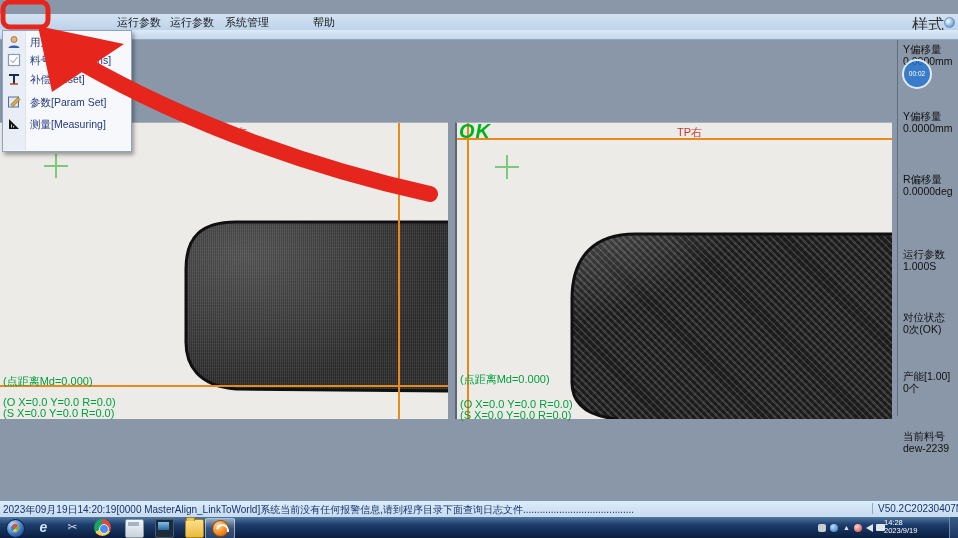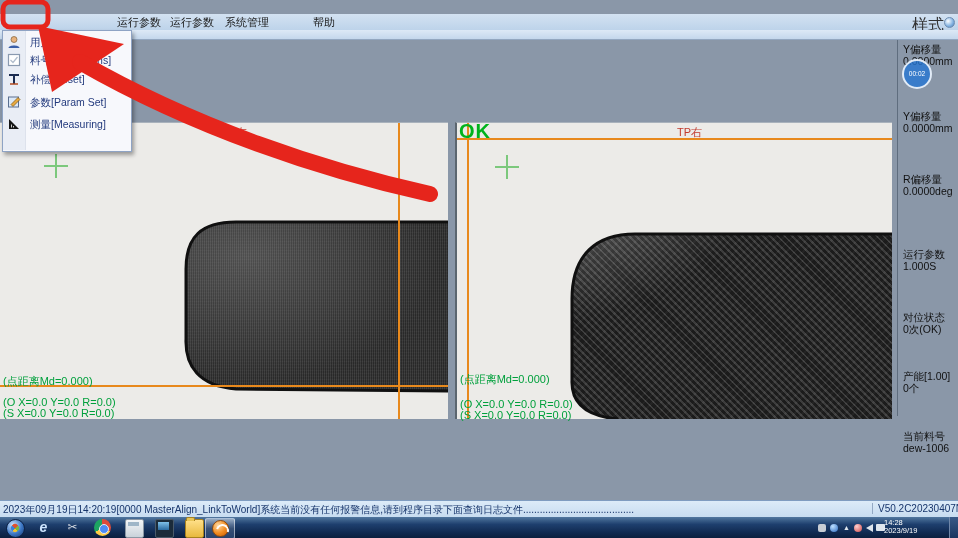--- a/index.html
+++ b/index.html
@@ -179,21 +179,21 @@
   </div>
 
   <div id="view-right" class="abs camview">
     <div id="obj-right" class="abs"></div>
     <svg class="abs obj-stroke" width="435" height="296" viewBox="0 0 435 296">
       <path d="M435,111 L178,111 C140,111 115,131 115,176 L115,257 C114,278 126,293 161,296" fill="none" stroke="#101010" stroke-width="3"></path>
     </svg>
     <div class="abs oline" style="left:10px;top:0;width:2px;height:296px;"></div>
     <div class="abs oline" style="left:0;top:15px;width:435px;height:2px;"></div>
     <div class="abs cross" style="left:38px;top:32px;"></div>
-    <div class="abs ok-text" style="left:2px;top:-3px;z-index:7;">OK</div>
+    <div class="abs ok-text" style="left:2px;top:-3px;z-index:7;font-style:italic;">OK</div>
     <div class="abs view-label" style="left:220px;top:2px;">TP右</div>
     <div class="abs green-text" style="left:3px;top:249px;z-index:6;">(点距离Md=0.000)</div>
     <div class="abs green-text" style="left:3px;top:275px;z-index:6;">(O X=0.0 Y=0.0 R=0.0)</div>
     <div class="abs green-text" style="left:3px;top:286px;z-index:6;">(S X=0.0 Y=0.0 R=0.0)</div>
   </div>
 
   <div id="sidebar-sep" class="abs"></div>
   <div class="abs metric" style="top:43px;">
     <div>Y偏移量</div>
     <div>0.0000mm</div>
@@ -213,21 +213,21 @@
   <div class="abs metric" style="top:311px;">
     <div>对位状态</div>
     <div>0次(OK)</div>
   </div>
   <div class="abs metric" style="top:370px;">
     <div>产能[1.00]</div>
     <div>0个</div>
   </div>
   <div class="abs metric" style="top:430px;">
     <div>当前料号</div>
-    <div>dew-1006</div>
+    <div>dew-2239</div>
   </div>
 
   <div id="rec-timer" class="abs">00:02</div>
 
   <div id="statusbar" class="abs">
     <div id="status-msg" class="abs">2023年09月19日14:20:19[0000 MasterAlign_LinkToWorld]系统当前没有任何报警信息,请到程序目录下面查询日志文件........................................</div>
     <div id="status-version" class="abs">V50.2C20230407N</div>
   </div>
 
   <div id="taskbar" class="abs">

